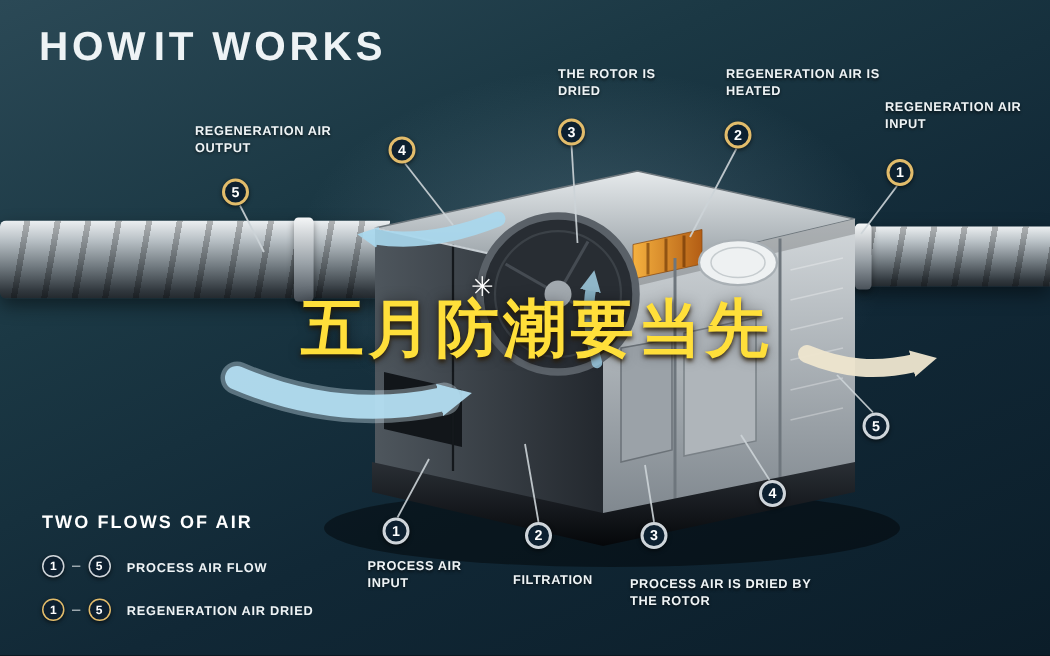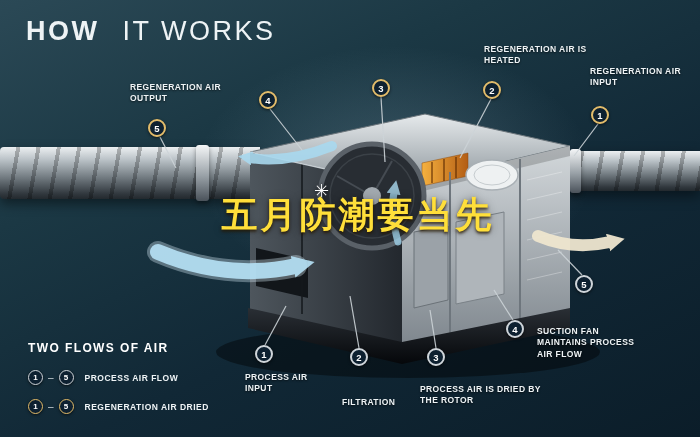--- a/index.html
+++ b/index.html
@@ -41,41 +41,41 @@
   
   .clabel{position:absolute;color:#eef3f5;font-size:8.5px;font-weight:700;
     letter-spacing:.4px;line-height:1.35;text-transform:uppercase;
     text-shadow:0 1px 2px rgba(0,0,0,.6);}
   .l-t5{left:130px;top:82px;width:100px;text-align:left}
   .l-t4{left:258px;top:44px;width:78px}
   .l-t3{left:372px;top:44px;width:72px}
   .l-t2{left:484px;top:44px;width:110px}
   .l-t1{left:590px;top:66px;width:100px}
   .l-b1{left:245px;top:372px;width:80px}
-  .l-b2{left:342px;top:397px;width:80px}
+  .l-b2{left:342px;top:381px;width:80px}
   .l-b3{left:420px;top:384px;width:132px}
   .l-b4{left:537px;top:326px;width:102px}
   .l-b5{left:602px;top:272px;width:90px}
 
   
   .title{position:absolute;left:26px;top:16px;color:#eef3f5;font-size:27px;
     letter-spacing:2.5px;font-weight:400;}
   .title .t-bold{font-weight:800}
-  .title .t-light{font-weight:400;margin-left:23px}
+  .title .t-light{font-weight:700;margin-left:3px}
 
   
   .legend{position:absolute;left:28px;top:296px;margin-top:45px;}
   .legend-title{color:#fff;font-size:12px;font-weight:700;letter-spacing:1.4px;margin-bottom:15px;}
   .legend-row{display:flex;align-items:center;gap:5px;margin-bottom:14px;}
   .legend-dash{color:#cfd6da;font-size:10px;}
   .legend-label{color:#eef3f5;font-size:8.5px;font-weight:700;letter-spacing:.5px;margin-left:6px;}
 
   
   .overlay-cn{position:absolute;left:168px;top:191px;width:380px;text-align:center;
-    color:#ffdf3a;font-size:36px;font-weight:700;letter-spacing:3px;
+    color:#ffdf3a;font-size:42px;font-weight:700;letter-spacing:3px;
     text-shadow:0 2px 3px rgba(40,25,0,.85),0 0 9px rgba(0,0,0,.4);}
 
   .fan-glyph{position:absolute;left:314px;top:180px;color:#fff;font-size:18px;
     text-shadow:0 0 4px rgba(0,0,0,.75);}
 </style>
 </head>
 <body>
 
 <div class="stage">
 
@@ -189,33 +189,33 @@
 
   <h1 class="title"><span class="t-bold">HOW</span><span class="t-light">IT WORKS</span></h1>
 
   <div class="badge abs b-t5">5</div>
   <div class="badge abs b-t4">4</div>
   <div class="badge abs b-t3">3</div>
   <div class="badge abs b-t2">2</div>
   <div class="badge abs b-t1">1</div>
 
   <div class="clabel l-t5">REGENERATION AIR OUTPUT</div>
+  <div class="clabel l-t3">THE ROTOR IS DRIED</div>
   <div class="clabel l-t2">REGENERATION AIR IS HEATED</div>
   <div class="clabel l-t1">REGENERATION AIR INPUT</div>
 
   <div class="badge abs silver b-b1">1</div>
   <div class="badge abs silver b-b2">2</div>
   <div class="badge abs silver b-b3">3</div>
   <div class="badge abs silver b-b4">4</div>
   <div class="badge abs silver b-b5">5</div>
 
   <div class="clabel l-b1">PROCESS AIR INPUT</div>
   <div class="clabel l-b2">FILTRATION</div>
   <div class="clabel l-b3">PROCESS AIR IS DRIED BY THE ROTOR</div>
-  <div class="clabel l-b4">SUCTION FAN MAINTAINS PROCESS AIR FLOW</div>
 
   <div class="legend">
     <div class="legend-title">TWO FLOWS OF AIR</div>
     <div class="legend-row">
       <span class="badge sm silver">1</span>
       <span class="legend-dash">–</span>
       <span class="badge sm silver">5</span>
       <span class="legend-label">PROCESS AIR FLOW</span>
     </div>
     <div class="legend-row">

